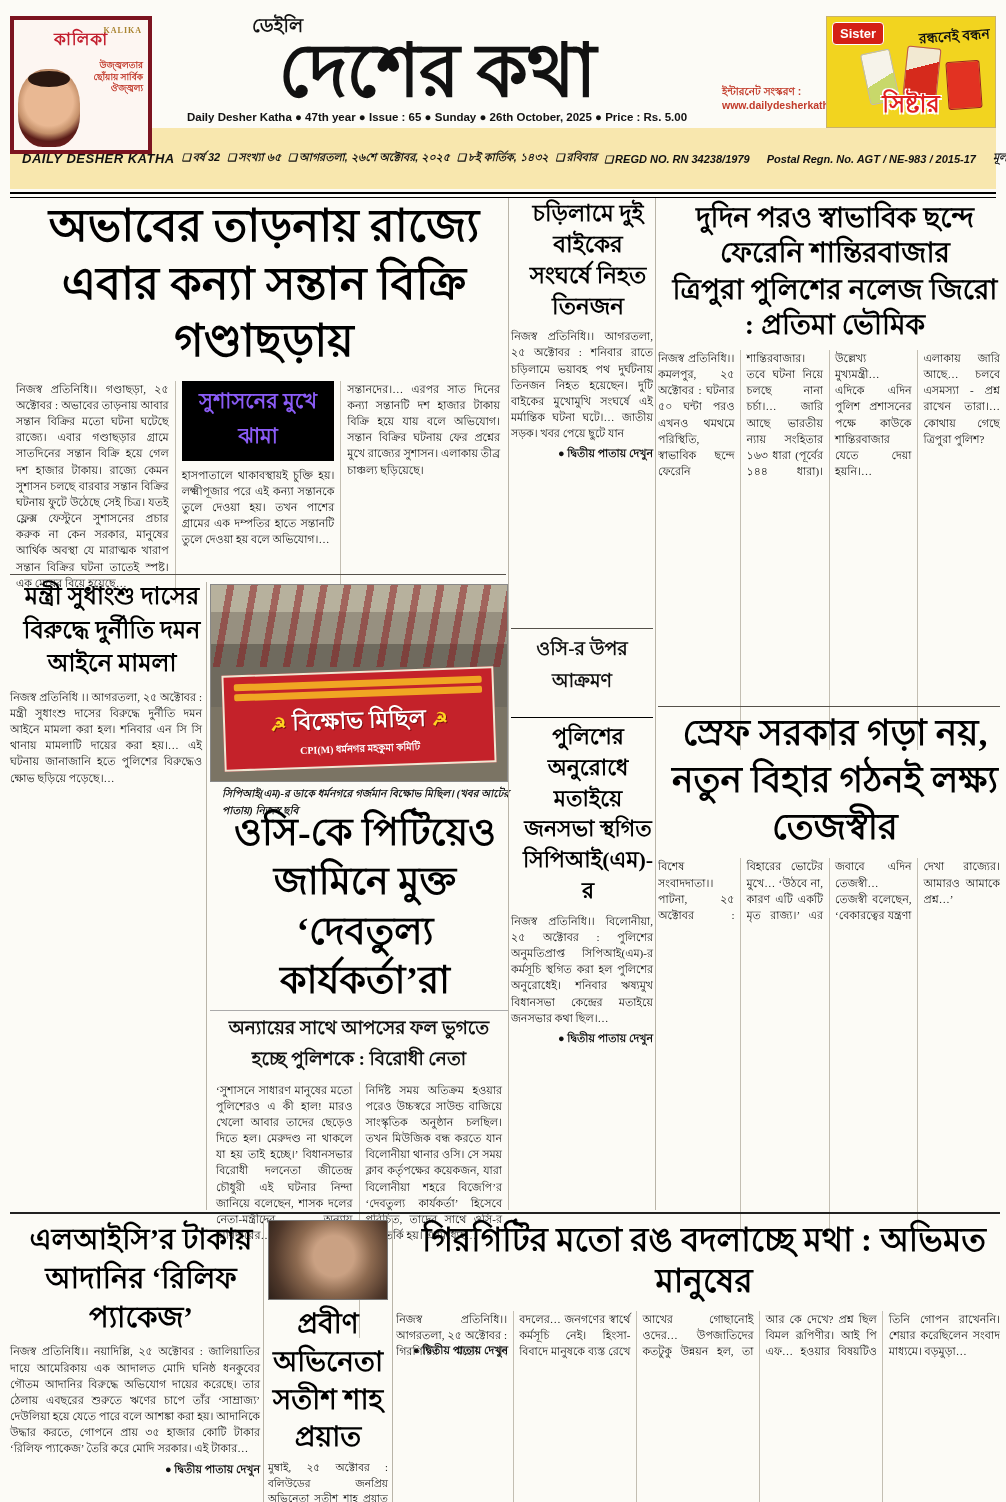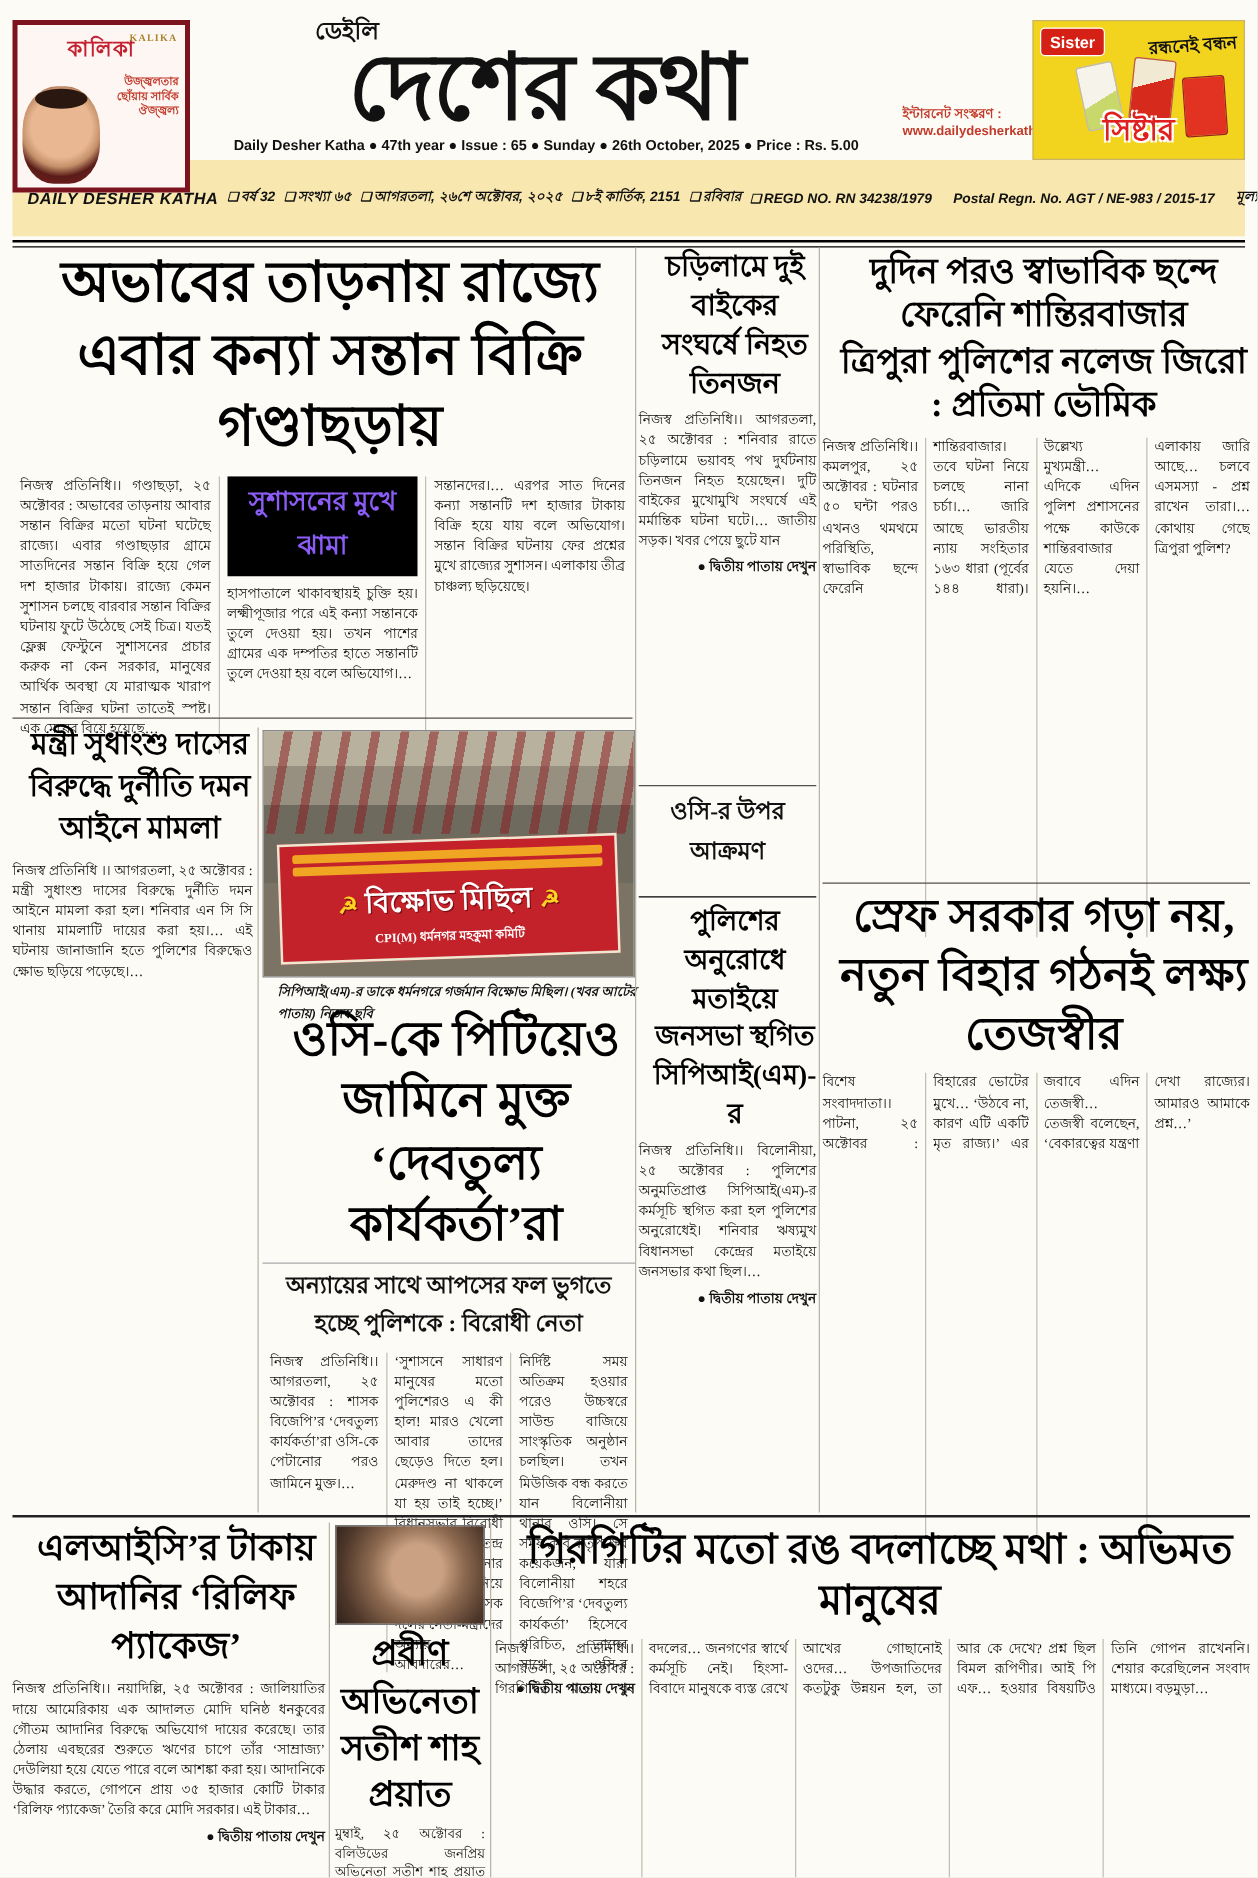--- a/index.html
+++ b/index.html
@@ -148,21 +148,21 @@
       <div class="packet p3"></div>
       <div class="sister-bengali">সিষ্টার</div>
     </div>
   </div>
 
   <div class="strip">
     <span class="paper-name">DAILY DESHER KATHA</span>
     <span class="sq">বর্ষ 32</span>
     <span class="sq">সংখ্যা ৬৫</span>
     <span class="sq">আগরতলা, ২৬শে অক্টোবর, ২০২৫</span>
-    <span class="sq">৮ই কার্তিক, 2151</span>
+    <span class="sq">৮ই কার্তিক, ১৪৩২</span>
     <span class="sq">রবিবার</span>
     <span class="sq">REGD NO. RN 34238/1979</span>
     <span class="sp">Postal Regn. No. AGT / NE-983 / 2015-17</span>
     <span class="sp">মূল্য : ৫ টাকা,</span>
 
   </div>
   <div class="double-rule"></div>
 
   <div class="main">
 
@@ -217,21 +217,20 @@
         <div class="banner-title"><span class="hs">☭</span> <span>বিক্ষোভ মিছিল</span> <span class="hs">☭</span></div>
         <div class="banner-sub">CPI(M) ধর্মনগর মহকুমা কমিটি</div>
       </div>
     </div>
     <div class="caption">সিপিআই(এম)-র ডাকে ধর্মনগরে গর্জমান বিক্ষোভ মিছিল। (খবর আটের পাতায়) নিজস্ব ছবি</div>
 
     <div class="oc">
       <div class="headline">ওসি-কে পিটিয়েও জামিনে মুক্ত ‘দেবতুল্য কার্যকর্তা’রা</div>
       <div class="subhead">অন্যায়ের সাথে আপসের ফল ভুগতে হচ্ছে পুলিশকে : বিরোধী নেতা</div>
       <div class="cols bodywrap">
-        <div class="body-text">নিজস্ব প্রতিনিধি।। আগরতলা, ২৫ অক্টোবর : শাসক বিজেপি’র ‘দেবতুল্য কার্যকর্তা’রা ওসি-কে পেটানোর পরও জামিনে মুক্ত।…</div>
         <div class="body-text">‘সুশাসনে সাধারণ মানুষের মতো পুলিশেরও এ কী হাল! মারও খেলো আবার তাদের ছেড়েও দিতে হল। মেরুদণ্ড না থাকলে যা হয় তাই হচ্ছে।’ বিধানসভার বিরোধী দলনেতা জীতেন্দ্র চৌধুরী এই ঘটনার নিন্দা জানিয়ে বলেছেন, শাসক দলের নেতা-মন্ত্রীদের অন্যায় আবদারের…</div>
         <div class="body-text">নির্দিষ্ট সময় অতিক্রম হওয়ার পরেও উচ্চস্বরে সাউন্ড বাজিয়ে সাংস্কৃতিক অনুষ্ঠান চলছিল। তখন মিউজিক বন্ধ করতে যান বিলোনীয়া থানার ওসি। সে সময় ক্লাব কর্তৃপক্ষের কয়েকজন, যারা বিলোনীয়া শহরে বিজেপি’র ‘দেবতুল্য কার্যকর্তা’ হিসেবে পরিচিত, তাদের সাথে ওসি-র তর্কাতর্কি হয়। এরমধ্যেই…</div>
       </div>
       <div class="see-more">● দ্বিতীয় পাতায় দেখুন</div>
     </div>
 
     <div class="hrule" style="left:0; top:1014px; width:990px; height:1.5px; background:#222;"></div>
 
     <div class="lic">
       <div class="headline">এলআইসি’র টাকায় আদানির ‘রিলিফ প্যাকেজ’</div>

